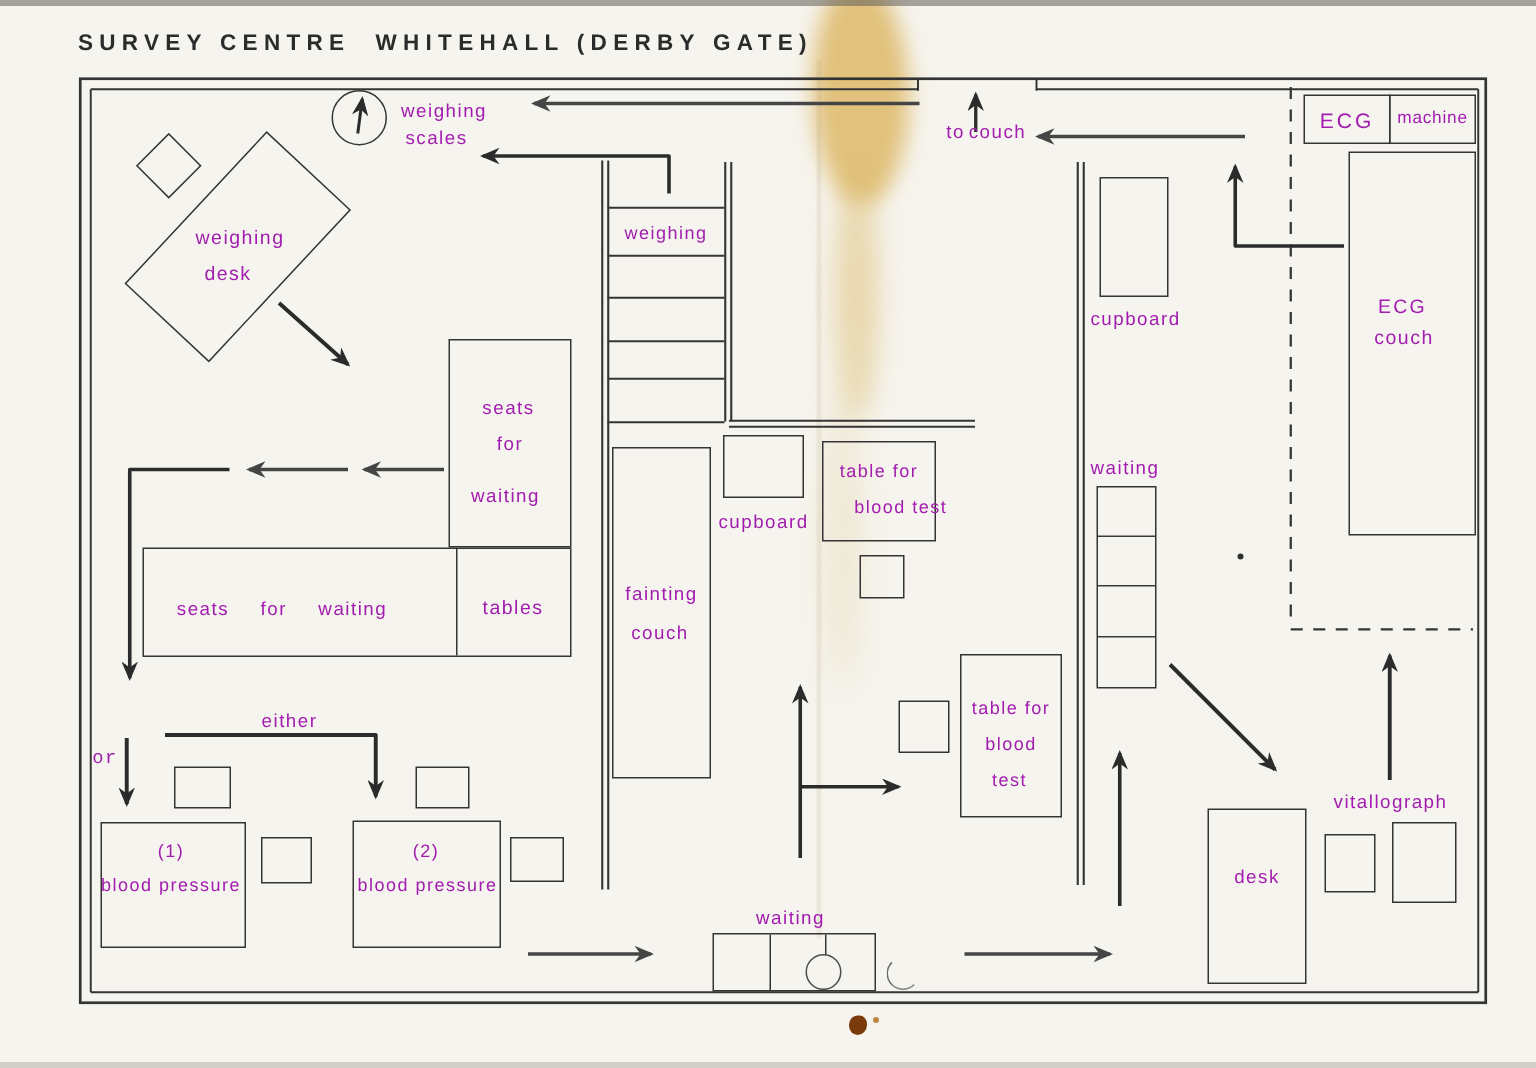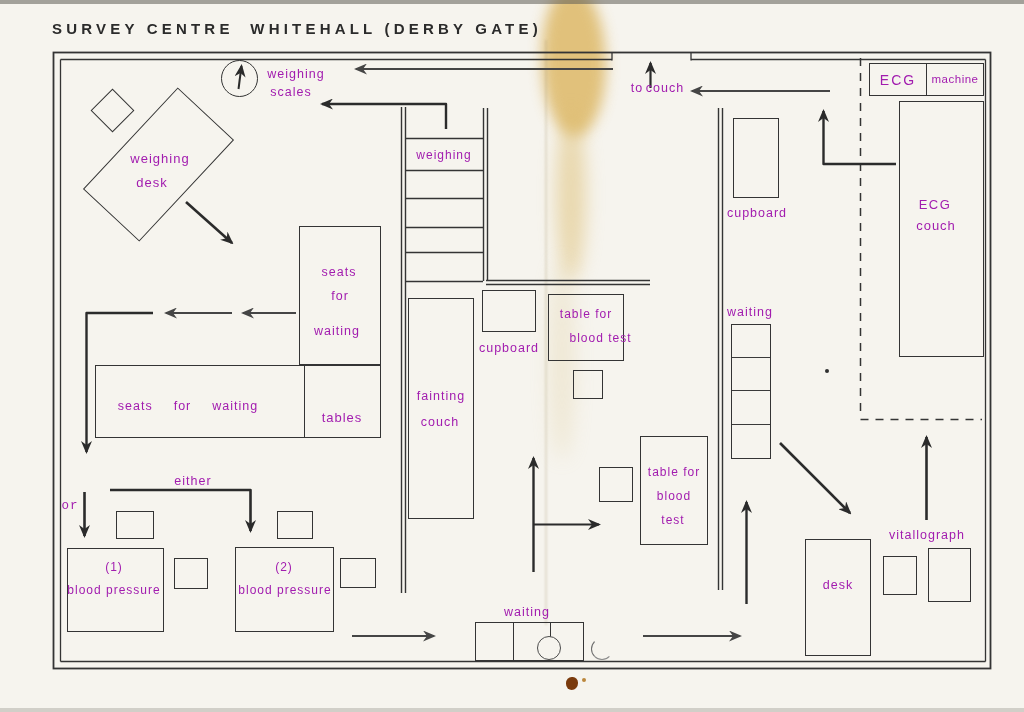--- a/index.html
+++ b/index.html
@@ -155,21 +155,21 @@
 
 <div class="box" style="left:299px;top:226px;width:82px;height:139px;"></div>
 <div class="lbl" style="left:339px;top:272px;">seats</div>
 <div class="lbl" style="left:340px;top:296px;">for</div>
 <div class="lbl" style="left:337px;top:331px;">waiting</div>
 
 <div class="box" style="left:95px;top:365px;width:286px;height:73px;">
   <div class="divider-v" style="left:208px;"></div>
 </div>
 <div class="lbl" style="left:188px;top:406px;word-spacing:6px;">seats  for  waiting</div>
-<div class="lbl" style="left:342px;top:405px;font-size:13px;margin-top:12px;">tables</div>
+<div class="lbl" style="left:342px;top:405px;font-size:13px;">tables</div>
 
 <div class="box" style="left:408px;top:298px;width:66px;height:221px;"></div>
 <div class="lbl" style="left:441px;top:396px;">fainting</div>
 <div class="lbl" style="left:440px;top:422px;">couch</div>
 
 <div class="box" style="left:482px;top:290px;width:54px;height:42px;"></div>
 <div class="lbl" style="left:509px;top:348px;">cupboard</div>
 
 <div class="box" style="left:548px;top:294px;width:76px;height:67px;"></div>
 <div class="lbl small" style="left:586px;top:314px;">table for</div>

